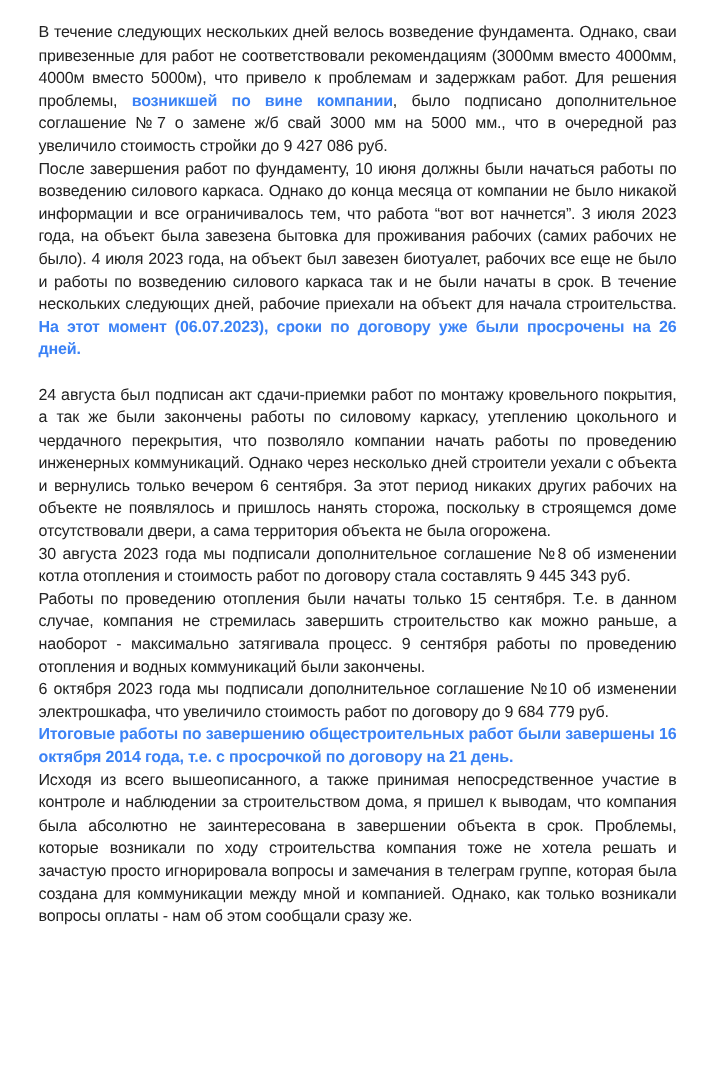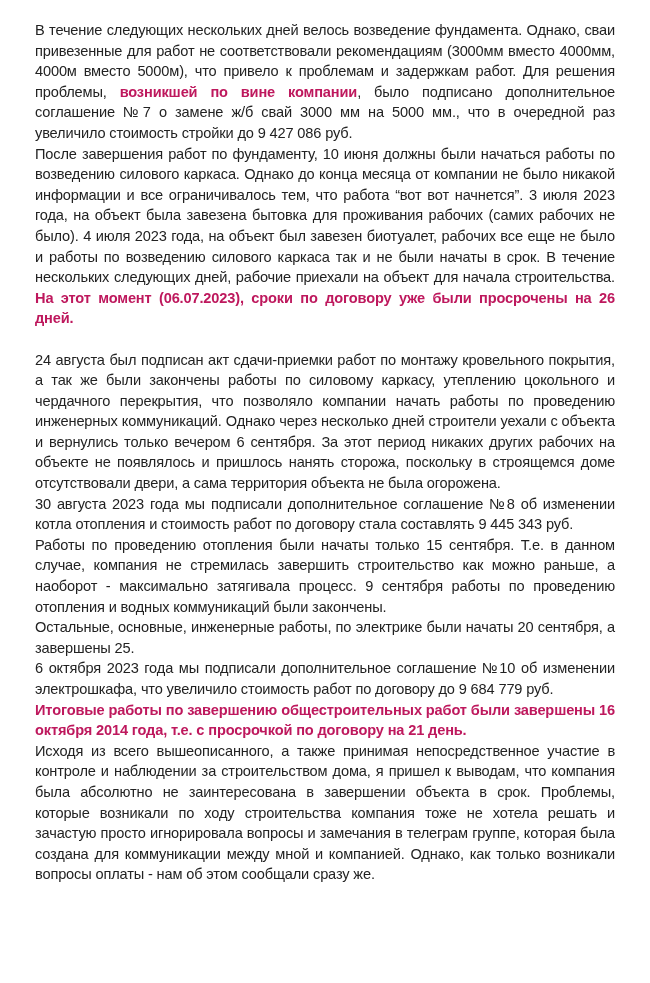--- a/index.html
+++ b/index.html
@@ -5,21 +5,21 @@
   html, body { margin: 0; padding: 0; background: #ffffff; }
   body { width: 650px; height: 983px; position: relative; overflow: hidden; }
   .page {
     position: absolute; left: 35px; top: 20px; width: 580px;
     font-family: "Liberation Sans", sans-serif;
     font-size: 14.6px; line-height: 20.6px; color: #222222;
     letter-spacing: -0.15px;
   }
   .page p { margin: 0; text-align: justify; }
   .page p.blank { height: 20.6px; }
-  .page b { font-weight: bold; color: #be185d; }
+  .page b { font-weight: bold; color: #3b82f6; }
   .page-number {
     position: absolute; left: 577px; top: 994px;
     font-family: Liberation Sans, sans-serif; font-size: 14.6px; color: #7f1d1d;
   }
 </style>
 </head>
 <body>
 
 <div class="page">
   <p>
@@ -32,23 +32,20 @@
   <p>
     <span>24 августа был подписан акт сдачи-приемки работ по монтажу кровельного покрытия, а так же были закончены работы по силовому каркасу, утеплению цокольного и чердачного перекрытия, что позволяло компании начать работы по проведению инженерных коммуникаций. Однако через несколько дней строители уехали с объекта и вернулись только вечером 6 сентября. За этот период никаких других рабочих на объекте не появлялось и пришлось нанять сторожа, поскольку в строящемся доме отсутствовали двери, а сама территория объекта не была огорожена.</span>
   </p>
   <p>
     <span>30 августа 2023 года мы подписали дополнительное соглашение №8 об изменении котла отопления и стоимость работ по договору стала составлять 9 445 343 руб.</span>
   </p>
   <p>
     <span>Работы по проведению отопления были начаты только 15 сентября. Т.е. в данном случае, компания не стремилась завершить строительство как можно раньше, а наоборот - максимально затягивала процесс. 9 сентября работы по проведению отопления и водных коммуникаций были закончены.</span>
   </p>
   <p>
-    <span>Остальные, основные, инженерные работы, по электрике были начаты 20 сентября, а завершены 25.</span>
-  </p>
-  <p>
     <span>6 октября 2023 года мы подписали дополнительное соглашение №10 об изменении электрошкафа, что увеличило стоимость работ по договору до 9 684 779 руб.</span>
   </p>
   <p>
     <b>Итоговые работы по завершению общестроительных работ были завершены 16 октября 2014 года, т.е. с просрочкой по договору на 21 день.</b>
   </p>
   <p>
     <span>Исходя из всего вышеописанного, а также принимая непосредственное участие в контроле и наблюдении за строительством дома, я пришел к выводам, что компания была абсолютно не заинтересована в завершении объекта в срок. Проблемы, которые возникали по ходу строительства компания тоже не хотела решать и зачастую просто игнорировала вопросы и замечания в телеграм группе, которая была создана для коммуникации между мной и компанией. Однако, как только возникали вопросы оплаты - нам об этом сообщали сразу же.</span>
   </p>
 </div>
 

